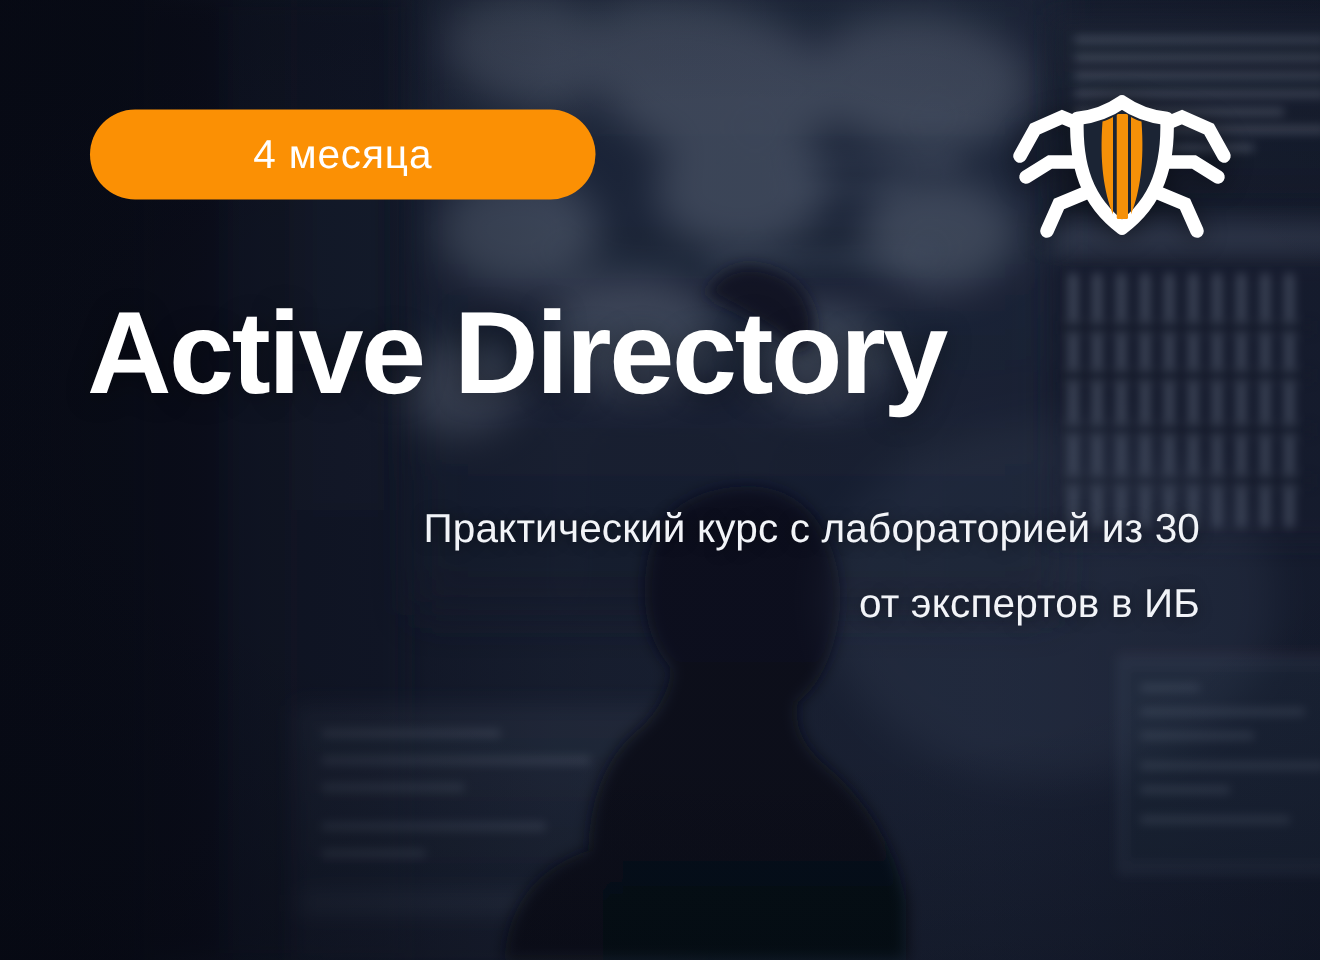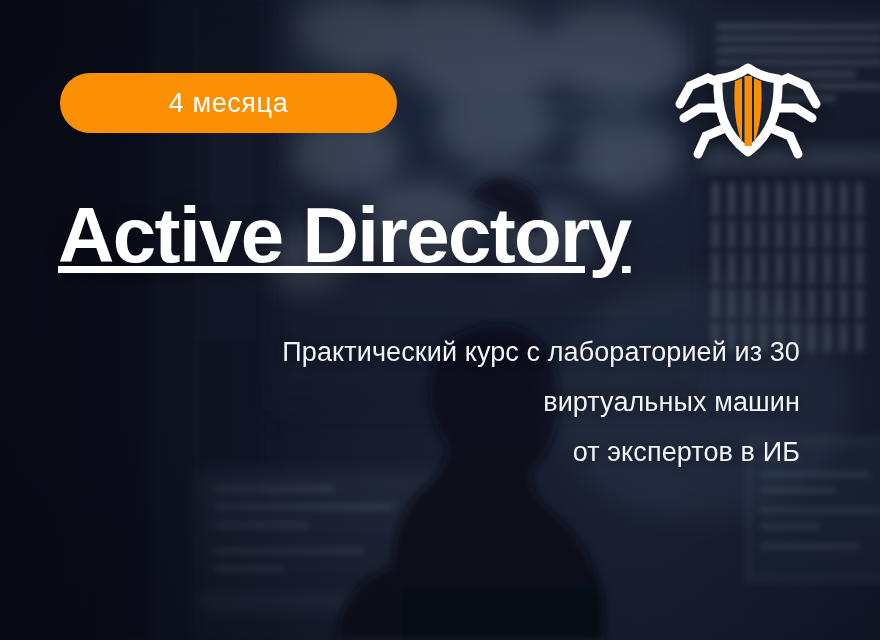--- a/index.html
+++ b/index.html
@@ -68,21 +68,20 @@
   .course-title{
     position:absolute;
     left:58px; top:196px;
     color:#ffffff;
     font-size:78px;
     font-weight:bold;
     letter-spacing:-1.6px;
     line-height:1;
     white-space:nowrap;
     text-shadow:0 2px 18px rgba(0,0,0,0.35);
-    text-decoration:underline;
   }
 
   .course-subtitle{
     position:absolute;
     left:60px; top:327px;
     width:740px;
     color:#f2f4f8;
     font-size:27px;
     font-weight:300;
     line-height:50px;
@@ -286,21 +285,20 @@
   <div class="content">
 
     <div class="duration-badge">
       <span class="duration-badge-label">4 месяца</span>
     </div>
 
     <h1 class="course-title">Active Directory</h1>
 
     <div class="course-subtitle">
       <span class="sub-line">Практический курс с лабораторией из 30</span>
-      <span class="sub-line">виртуальных машин</span>
       <span class="sub-line">от экспертов в ИБ</span>
     </div>
 
     <div class="brand-logo">
       <svg viewBox="0 0 152 112" aria-hidden="true">
         <g stroke="#ffffff" stroke-width="9" stroke-linecap="round" fill="none">
 
           <path d="M60 36 L36 26 L18 34 L8 52"></path>
           <path d="M54 56 L28 56 L12 66"></path>
           <path d="M58 74 L34 84 L26 102"></path>

